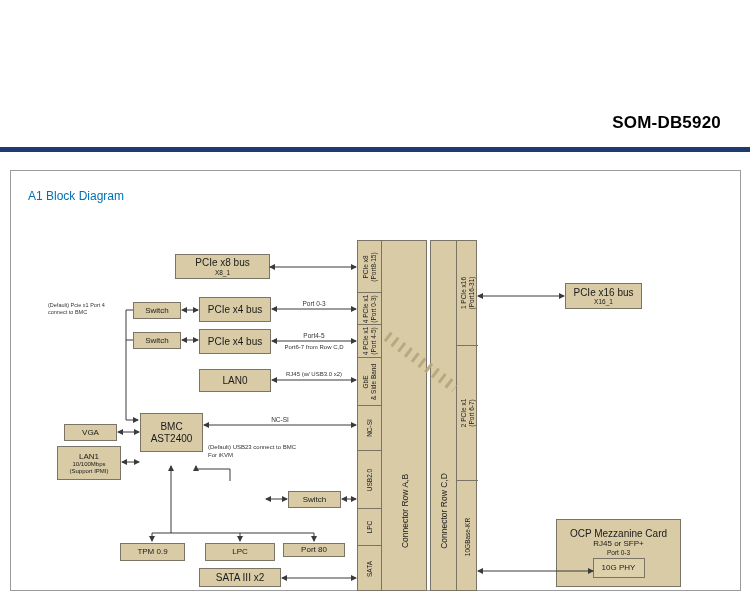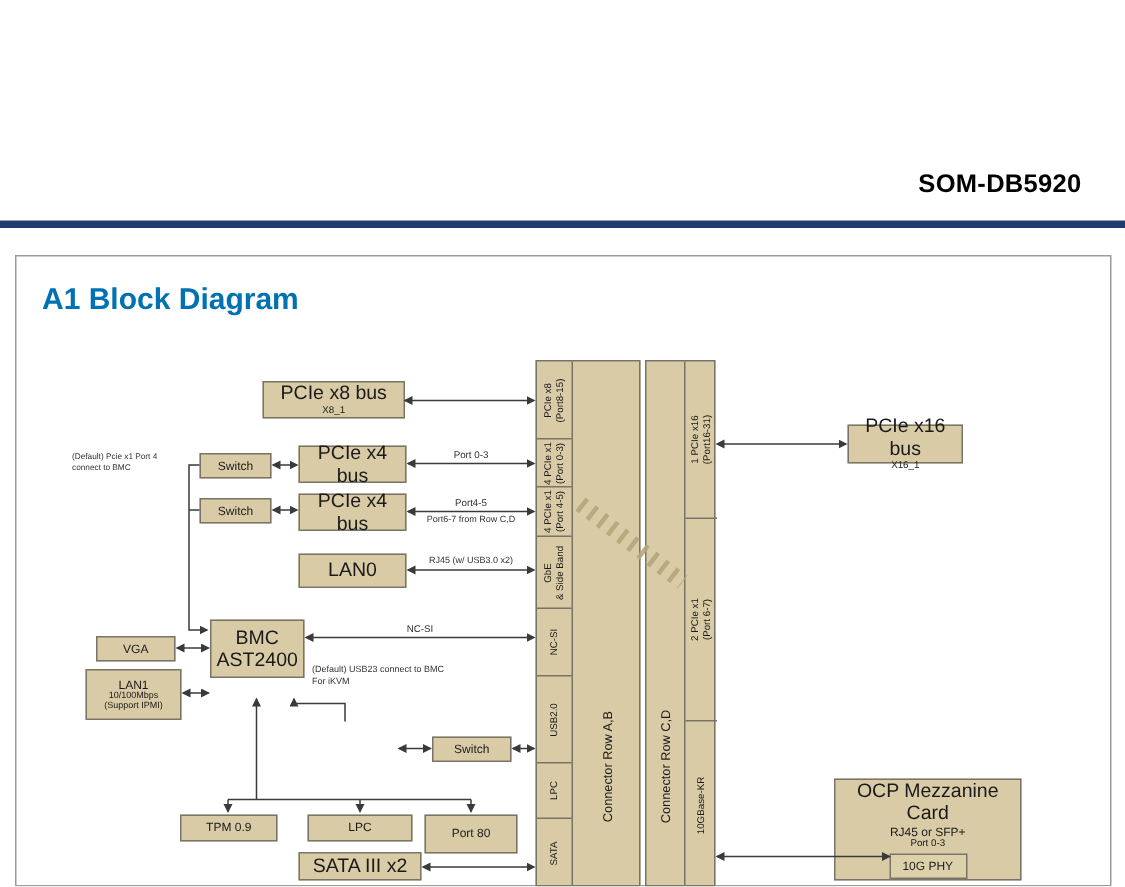--- a/index.html
+++ b/index.html
@@ -4,25 +4,25 @@
 <style>
   * { margin:0; padding:0; box-sizing:border-box; }
   html,body { background:#ffffff; }
   .page { position:relative; width:750px; height:591px; background:#fff; overflow:hidden;
           font-family:"Liberation Sans", sans-serif; color:#1a1a1a; }
   .doc-title { position:absolute; left:420px; top:113px; width:301px; text-align:right;
                font-size:17px; font-weight:bold; color:#000000; letter-spacing:.2px; }
   .rule { position:absolute; left:0; top:147px; width:750px; height:5px; background:#1e3a6e; }
   .frame { position:absolute; left:10px; top:170px; width:731px; height:421px;
            border:1px solid #9b9b9b; background:#fff; }
-  .section-title { position:absolute; left:28px; top:189px; font-size:20px; font-weight:bold; color:#0071b3; }
+  .section-title { position:absolute; left:28px; top:189px; font-size:12px; font-weight:normal; color:#0071b3; }
   .blk { position:absolute; background:#d8cba6; border:1px solid #7a7466;
          display:flex; flex-direction:column; align-items:center; justify-content:center;
          text-align:center; line-height:1.15; }
-  .lbl { font-size:13px; }
+  .lbl { font-size:10px; }
   .lbl-sm { font-size:8px; }
   .sub { font-size:6.5px; }
   .sub-xs { font-size:6px; }
   .ann { position:absolute; font-size:6px; color:#333; line-height:1.3; white-space:pre-line; }
   .ann.center { text-align:center; }
   .ann.tiny { font-size:5.5px; }
   .col { position:absolute; background:#d8cba6; border:1px solid #7a7466; }
   .strip { position:absolute; top:0; bottom:0; }
   .cell { position:absolute; left:0; right:0; }
   .cell.bb { border-bottom:1px solid #7a7466; }
@@ -90,21 +90,21 @@
   </div>
 
   <div class="blk" style="left:120px;top:543px;width:65px;height:18px">
     <div class="lbl-sm">TPM 0.9</div>
   </div>
 
   <div class="blk" style="left:205px;top:543px;width:70px;height:18px">
     <div class="lbl-sm">LPC</div>
   </div>
 
-  <div class="blk" style="left:283px;top:543px;width:62px;height:26px">
+  <div class="blk" style="left:283px;top:543px;width:62px;height:14px">
     <div class="lbl-sm">Port 80</div>
   </div>
 
   <div class="blk" style="left:199px;top:568px;width:82px;height:19px">
     <div class="lbl">SATA III x2</div>
   </div>
 
   <div class="blk" style="left:565px;top:283px;width:77px;height:26px">
     <div class="lbl">PCIe x16 bus</div>
     <div class="sub">X16_1</div>

